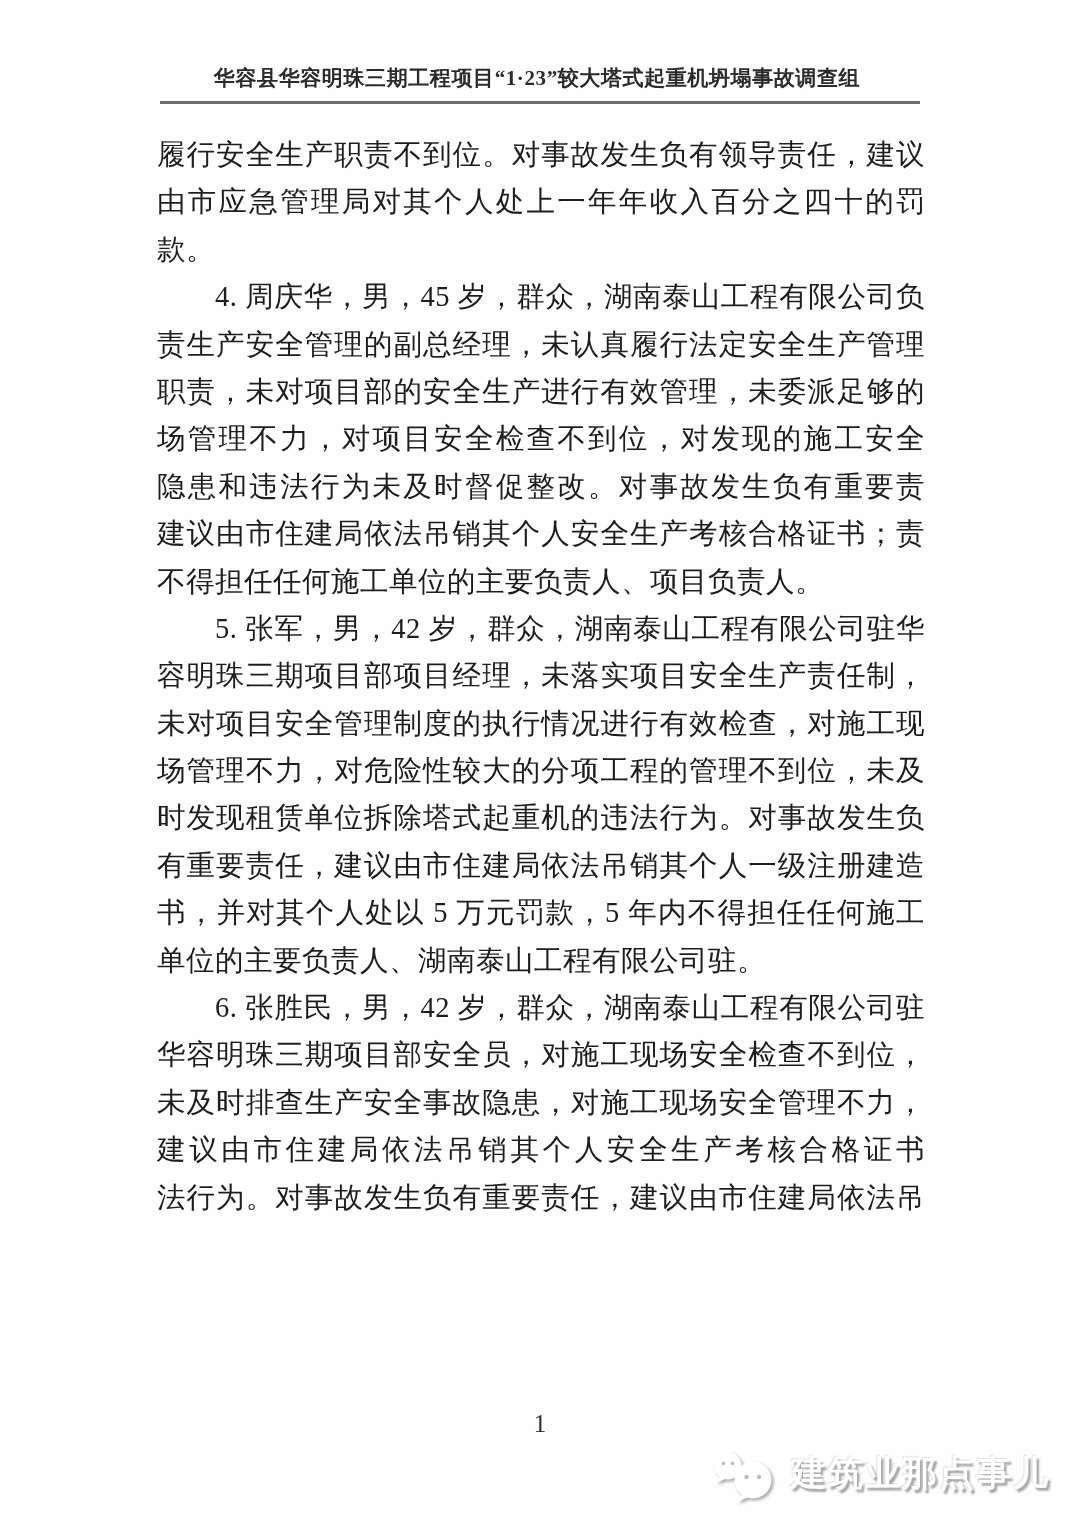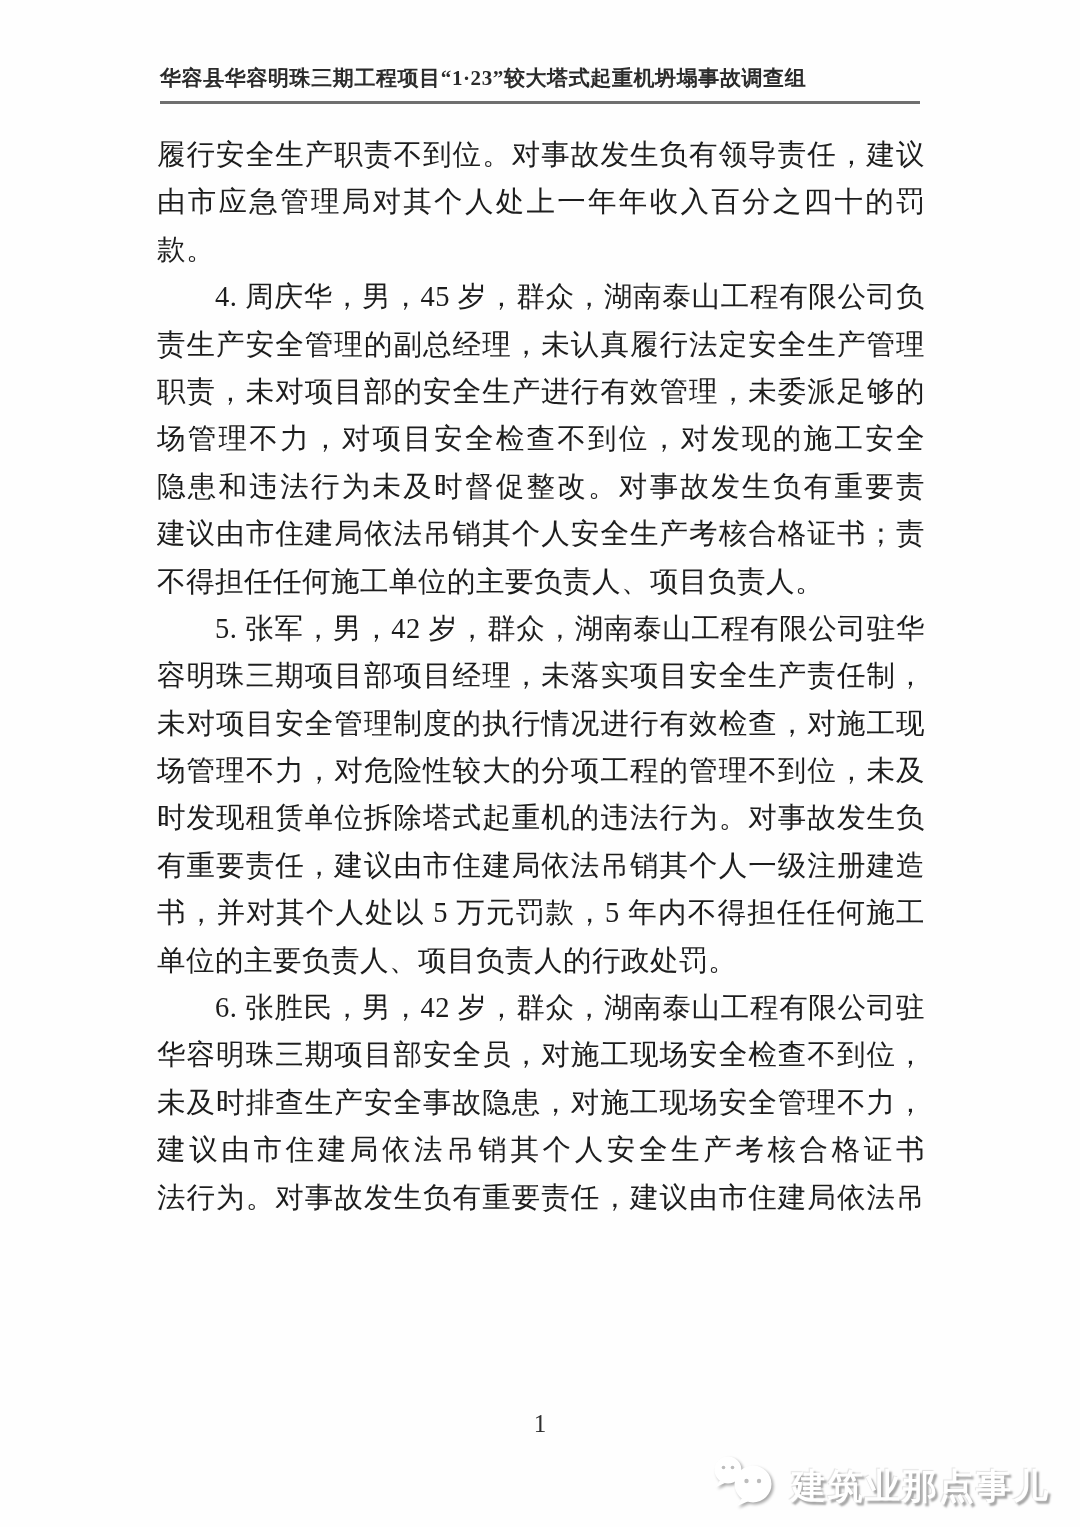--- a/index.html
+++ b/index.html
@@ -4,21 +4,21 @@
 <style>
   * { margin:0; padding:0; box-sizing:border-box; }
   html,body { background:#ffffff; }
   .page {
     position:relative; width:1080px; height:1527px;
     background:var(--page-bg,#fefefe); overflow:hidden;
     font-family:"Liberation Serif", serif;
   }
   .header-wrap {
     position:absolute; left:160px; top:64px; width:760px;
-    text-align:left; padding-bottom:9px;
+    text-align:center; padding-bottom:9px;
     border-bottom:3px solid var(--rule,#6f6f6f);
   }
   .header-title {
     display:inline-block; font-size:21px; font-weight:600;
     color:#2b2b2b; letter-spacing:0.6px; padding-right:6px;
     white-space:nowrap;
   }
   .doc-body {
     position:absolute; left:157px; top:131px; width:768px;
     color:var(--text,#1d1d1d); font-size:28.5px; line-height:47.4px;
@@ -30,21 +30,21 @@
   }
   .line.last { text-align-last:left; }
   .line.indent { text-indent:58px; }
   .page-number {
     position:absolute; left:0; top:1410px; width:100%;
     text-align:center; font-size:25px; color:#2f2f2f;
     font-family:"Liberation Serif", serif;
   }
   .watermark {
     position:absolute; right:30px; top:1450px; height:60px;
-    display:flex; align-items:flex-end; gap:12px;
+    display:flex; align-items:flex-start; gap:12px;
   }
   .watermark-text {
     font-family:"Liberation Sans", sans-serif;
     font-size:35px; font-weight:bold; color:#ffffff;
     letter-spacing:2px; white-space:nowrap;
     text-shadow:2.5px 2.5px 2px #a6a6a6, -1px -1px 1px #e2e2e2;
   }
   .wechat-icon { filter:drop-shadow(2.5px 2.5px 1.5px #a6a6a6); }
 </style>
 </head>
@@ -67,21 +67,21 @@
       <div class="line">隐患和违法行为未及时督促整改。对事故发生负有重要责任，</div>
       <div class="line">建议由市住建局依法吊销其个人安全生产考核合格证书；责</div>
       <div class="line last">不得担任任何施工单位的主要负责人、项目负责人。</div>
       <div class="line indent">5. 张军，男，42 岁，群众，湖南泰山工程有限公司驻华</div>
       <div class="line">容明珠三期项目部项目经理，未落实项目安全生产责任制，</div>
       <div class="line">未对项目安全管理制度的执行情况进行有效检查，对施工现</div>
       <div class="line">场管理不力，对危险性较大的分项工程的管理不到位，未及</div>
       <div class="line">时发现租赁单位拆除塔式起重机的违法行为。对事故发生负</div>
       <div class="line">有重要责任，建议由市住建局依法吊销其个人一级注册建造</div>
       <div class="line">书，并对其个人处以 5 万元罚款，5 年内不得担任任何施工</div>
-      <div class="line last">单位的主要负责人、项目负责人的行政处罚。</div>
+      <div class="line last">单位的主要负责人、湖南泰山工程有限公司驻。</div>
       <div class="line indent">6. 张胜民，男，42 岁，群众，湖南泰山工程有限公司驻</div>
       <div class="line">华容明珠三期项目部安全员，对施工现场安全检查不到位，</div>
       <div class="line">未及时排查生产安全事故隐患，对施工现场安全管理不力，</div>
       <div class="line">建议由市住建局依法吊销其个人安全生产考核合格证书</div>
       <div class="line">法行为。对事故发生负有重要责任，建议由市住建局依法吊</div>
     </div>
 
   <div class="page-number">1</div>
 
   <div class="watermark">

